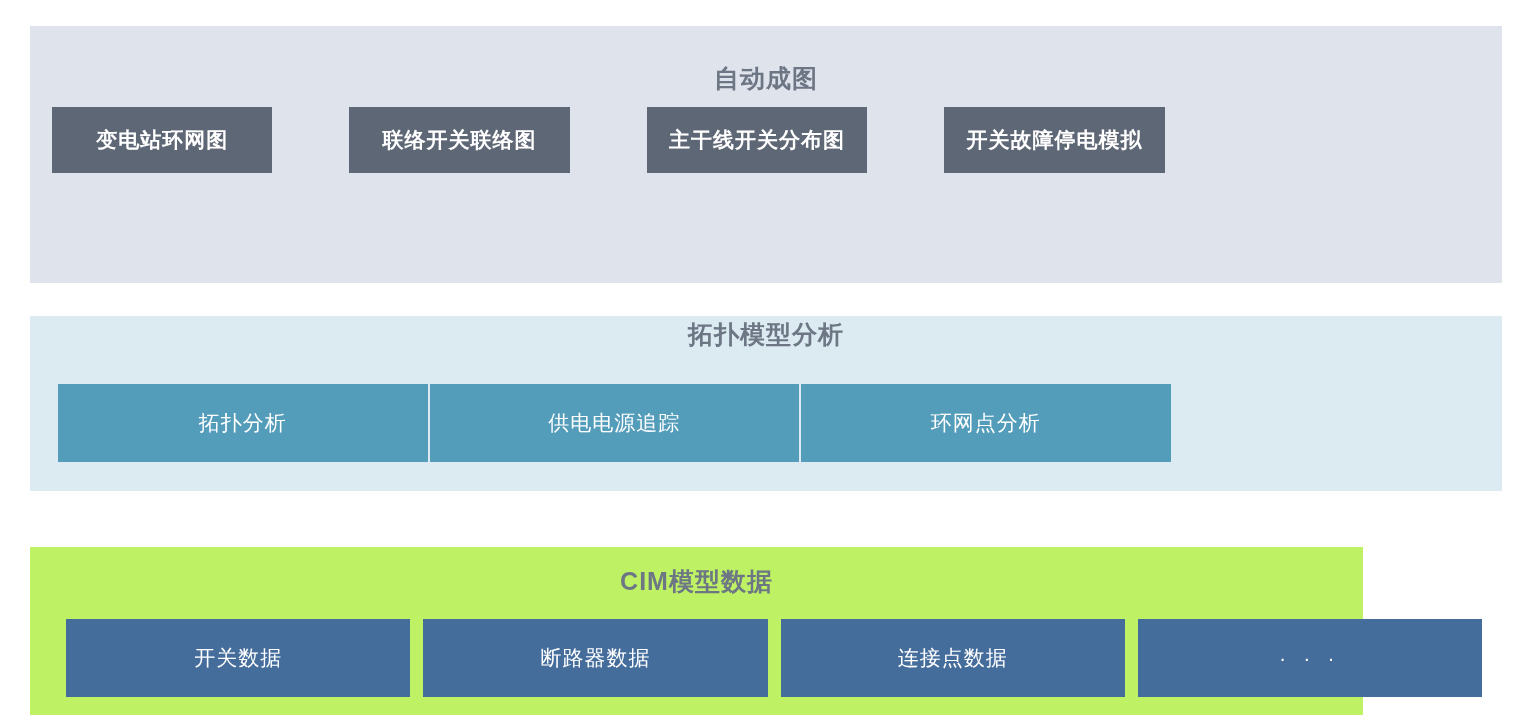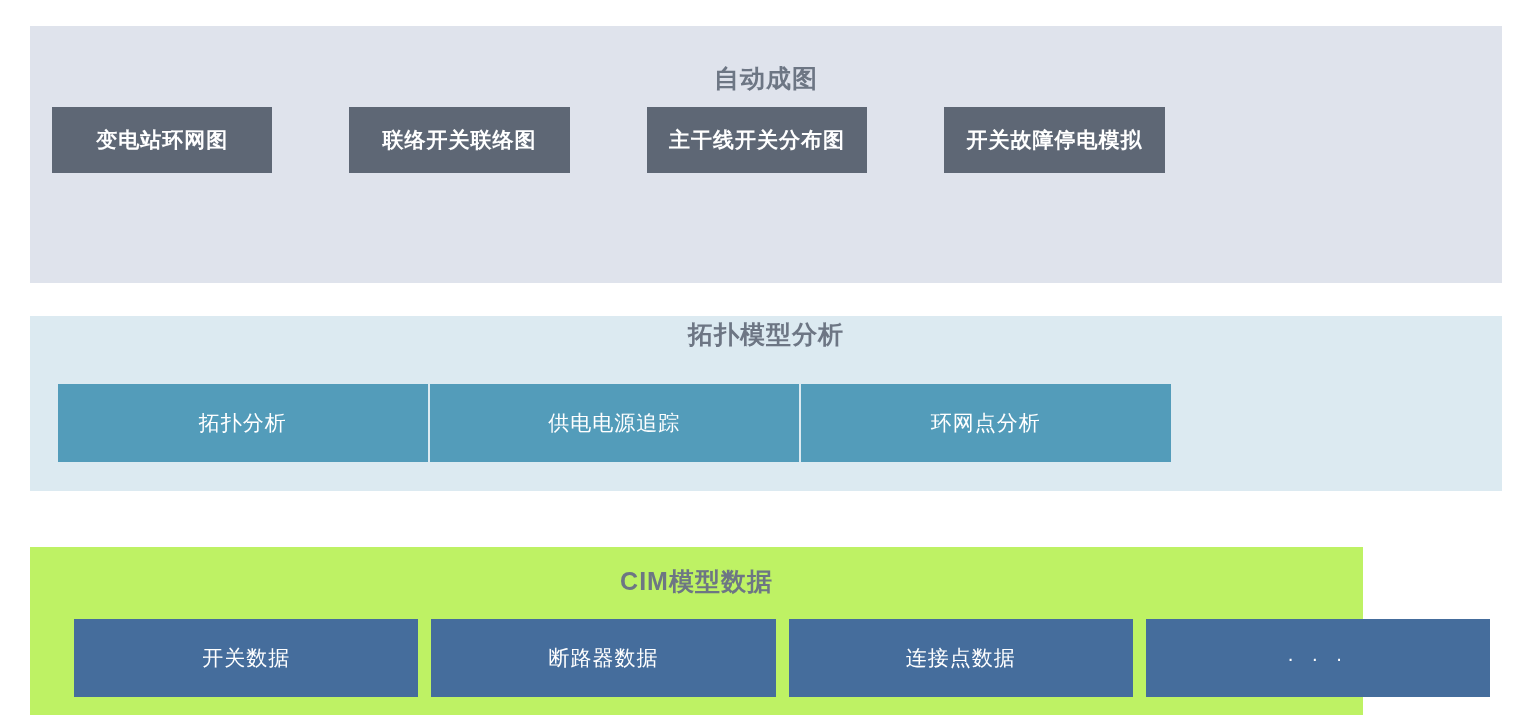--- a/index.html
+++ b/index.html
@@ -116,21 +116,21 @@
     background: #bef264;
     margin-top: 36px;
   }
   .section-cim .section-title {
     font-size: 25px;
     line-height: 25px;
     padding-top: 22px;
   }
   .grid-cim {
     position: absolute;
-    left: 44px;
+    left: 36px;
     top: 72px;
     width: 1416px;
     display: grid;
     grid-template-columns: repeat(4, 1fr);
     grid-template-rows: 78px;
     column-gap: 13px;
     border-radius: 11px;
   }
   .card-blue {
     background: #456d9c;

